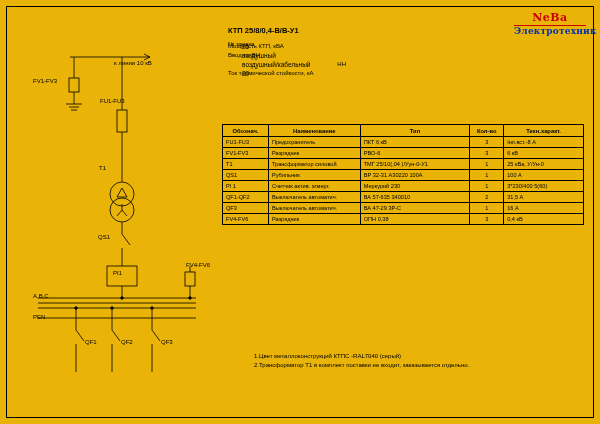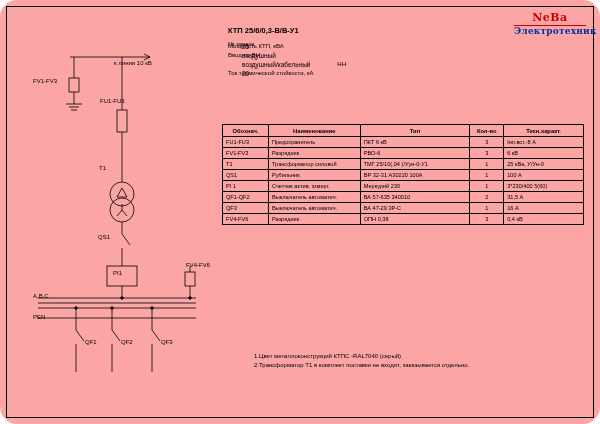--- a/index.html
+++ b/index.html
@@ -8,23 +8,22 @@
     background: #ffffff;
   }
   body {
     font-family: "Liberation Sans", sans-serif;
     color: #000000;
   }
   #page {
     position: relative;
     width: 600px;
     height: 424px;
-    background: #fca5a5;
+    background: #eab308;
     overflow: hidden;
-    border-radius: 17px;
   }
   .frame {
     position: absolute;
     left: 6px;
     top: 6px;
     width: 588px;
     height: 412px;
     border: 1px solid #000000;
     box-sizing: border-box;
   }
@@ -142,21 +141,21 @@
 
 <div id="page">
   <div class="frame"></div>
 
   <div class="logo">
     <div class="logo-top">NeBa</div>
     <div class="logo-rule"></div>
     <div class="logo-bottom">Электротехник</div>
   </div>
 
-  <div class="title">КТП 25/6/0,3-В/В-У1</div>
+  <div class="title">КТП 25/8/0,4-В/В-У1</div>
 
   <div class="hdr">
     <table>
       <tbody>
           <tr>
         <td class="lbl">№ заказа</td>
         <td class="val"></td>
       </tr>
       <tr>
         <td class="lbl">Мощность КТП, кВА</td>

